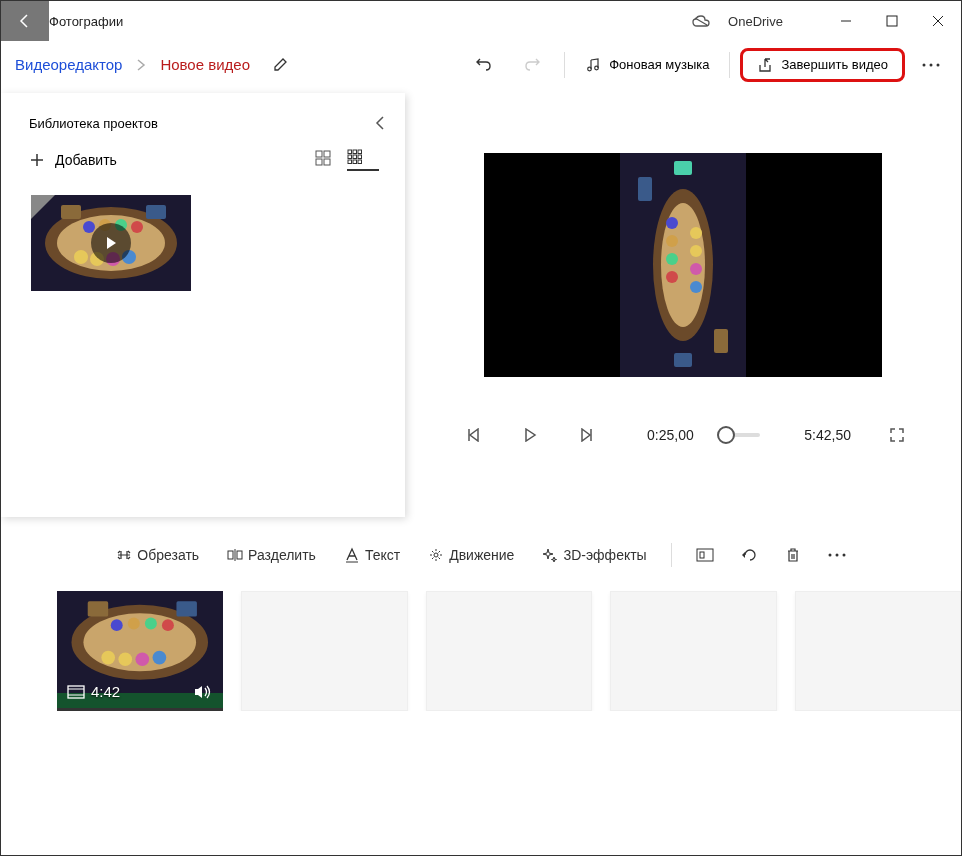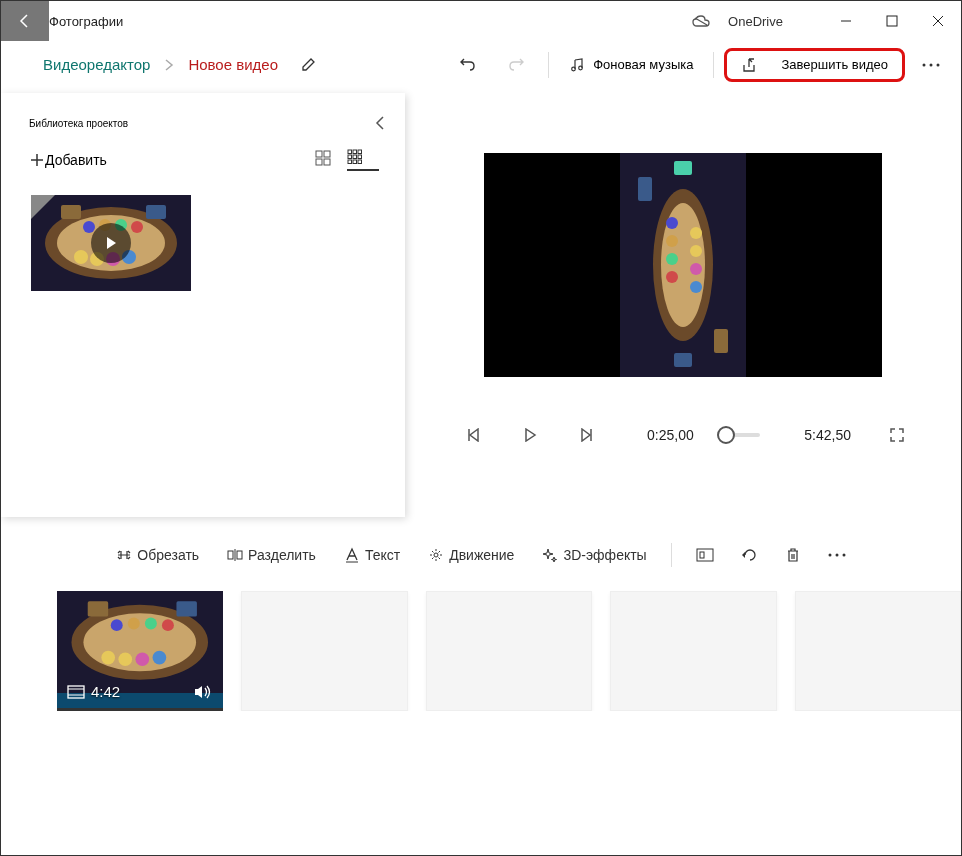--- a/index.html
+++ b/index.html
@@ -34,56 +34,56 @@
 .winbtn { width: 46px; height: 40px; display: flex; align-items: center; justify-content: center; color: #222; }
 
 
 .cmdbar {
   height: 48px;
   display: flex; align-items: center;
   padding: 0 8px 0 14px;
   gap: 4px;
   border-bottom: 1px solid transparent;
 }
-.breadcrumb1 { color: #0f766e; font-size: 15px; margin-left: 28px; }
+.breadcrumb1 { color: #1d4ed8; font-size: 15px; }
 .chevron { color: #aaa; margin: 0 10px; }
 .breadcrumb2 { color: #b91c1c; font-size: 15px; }
 .edit-ic { margin-left: 18px; color: #333; }
 .cmdbar-spacer { flex: 1; }
 .icbtn { width: 44px; height: 44px; display: flex; align-items: center; justify-content: center; color: #333; }
 .icbtn.disabled { color: #bbb; }
 .sep { width: 1px; height: 26px; background: #ddd; margin: 0 6px; }
 .bgmusic { display: flex; align-items: flex-start; gap: 8px; font-size: 13px; padding: 0 10px; }
 .finish-btn {
-  display: flex; align-items: center; gap: 24px;
+  display: flex; align-items: center; gap: 8px;
   font-size: 13px; padding: 6px 14px;
   border: 3px solid #d11; border-radius: 8px;
 }
 
 
 .content {
   display: flex;
   height: 428px;
 }
 .library {
   width: 404px;
   background: #fff;
   box-shadow: 2px 2px 8px rgba(0,0,0,0.15);
   margin: 4px 0 0 0;
 }
 .lib-head {
   display: flex; align-items: center; justify-content: space-between;
   padding: 22px 20px 8px 28px;
 }
-.lib-title { font-size: 10px; }
+.lib-title { font-size: 13px; }
 .lib-back { color: #555; }
 .lib-tools {
   display: flex; align-items: center; padding: 10px 26px 6px 28px;
 }
-.add-btn { display: flex; align-items: center; font-size: 14px; }
+.add-btn { display: flex; align-items: center; gap: 10px; font-size: 14px; }
 .lib-tools-spacer { flex: 1; }
 .view-btn { width: 32px; text-align: center; color: #555; padding-bottom: 4px;}
 .view-btn.active { border-bottom: 2px solid #333; }
 .thumb-zone { padding: 18px 0 0 30px; }
 .thumb {
   width: 160px; height: 96px;
   position: relative;
   background: #1a2a3a;
   display: flex; align-items: center; justify-content: center;
 }
@@ -123,21 +123,21 @@
 .tsep { width: 1px; height: 24px; background: #ddd; margin: 0 8px; }
 
 
 .sboard {
   display: flex; gap: 18px; padding: 10px 0 0 56px;
   overflow: hidden;
 }
 .clip {
   width: 195px; height: 120px; background: #f5f5f5; position: relative;
 }
-.clip.filled { background: #0c4a6e; border-bottom: 3px solid #333;}
+.clip.filled { background: #14532d; border-bottom: 3px solid #333;}
 .clip-svg { position: absolute; inset: 0; }
 .clip-info {
   position: absolute; bottom: 8px; left: 10px; display: flex; align-items: center; gap: 6px;
   color: #fff; font-size: 15px; text-shadow: 0 1px 2px rgba(0,0,0,0.8);
 }
 .clip-sound {
   position: absolute; bottom: 8px; right: 10px; color: #fff;
 }
 .clip.placeholder {
  border: none;

